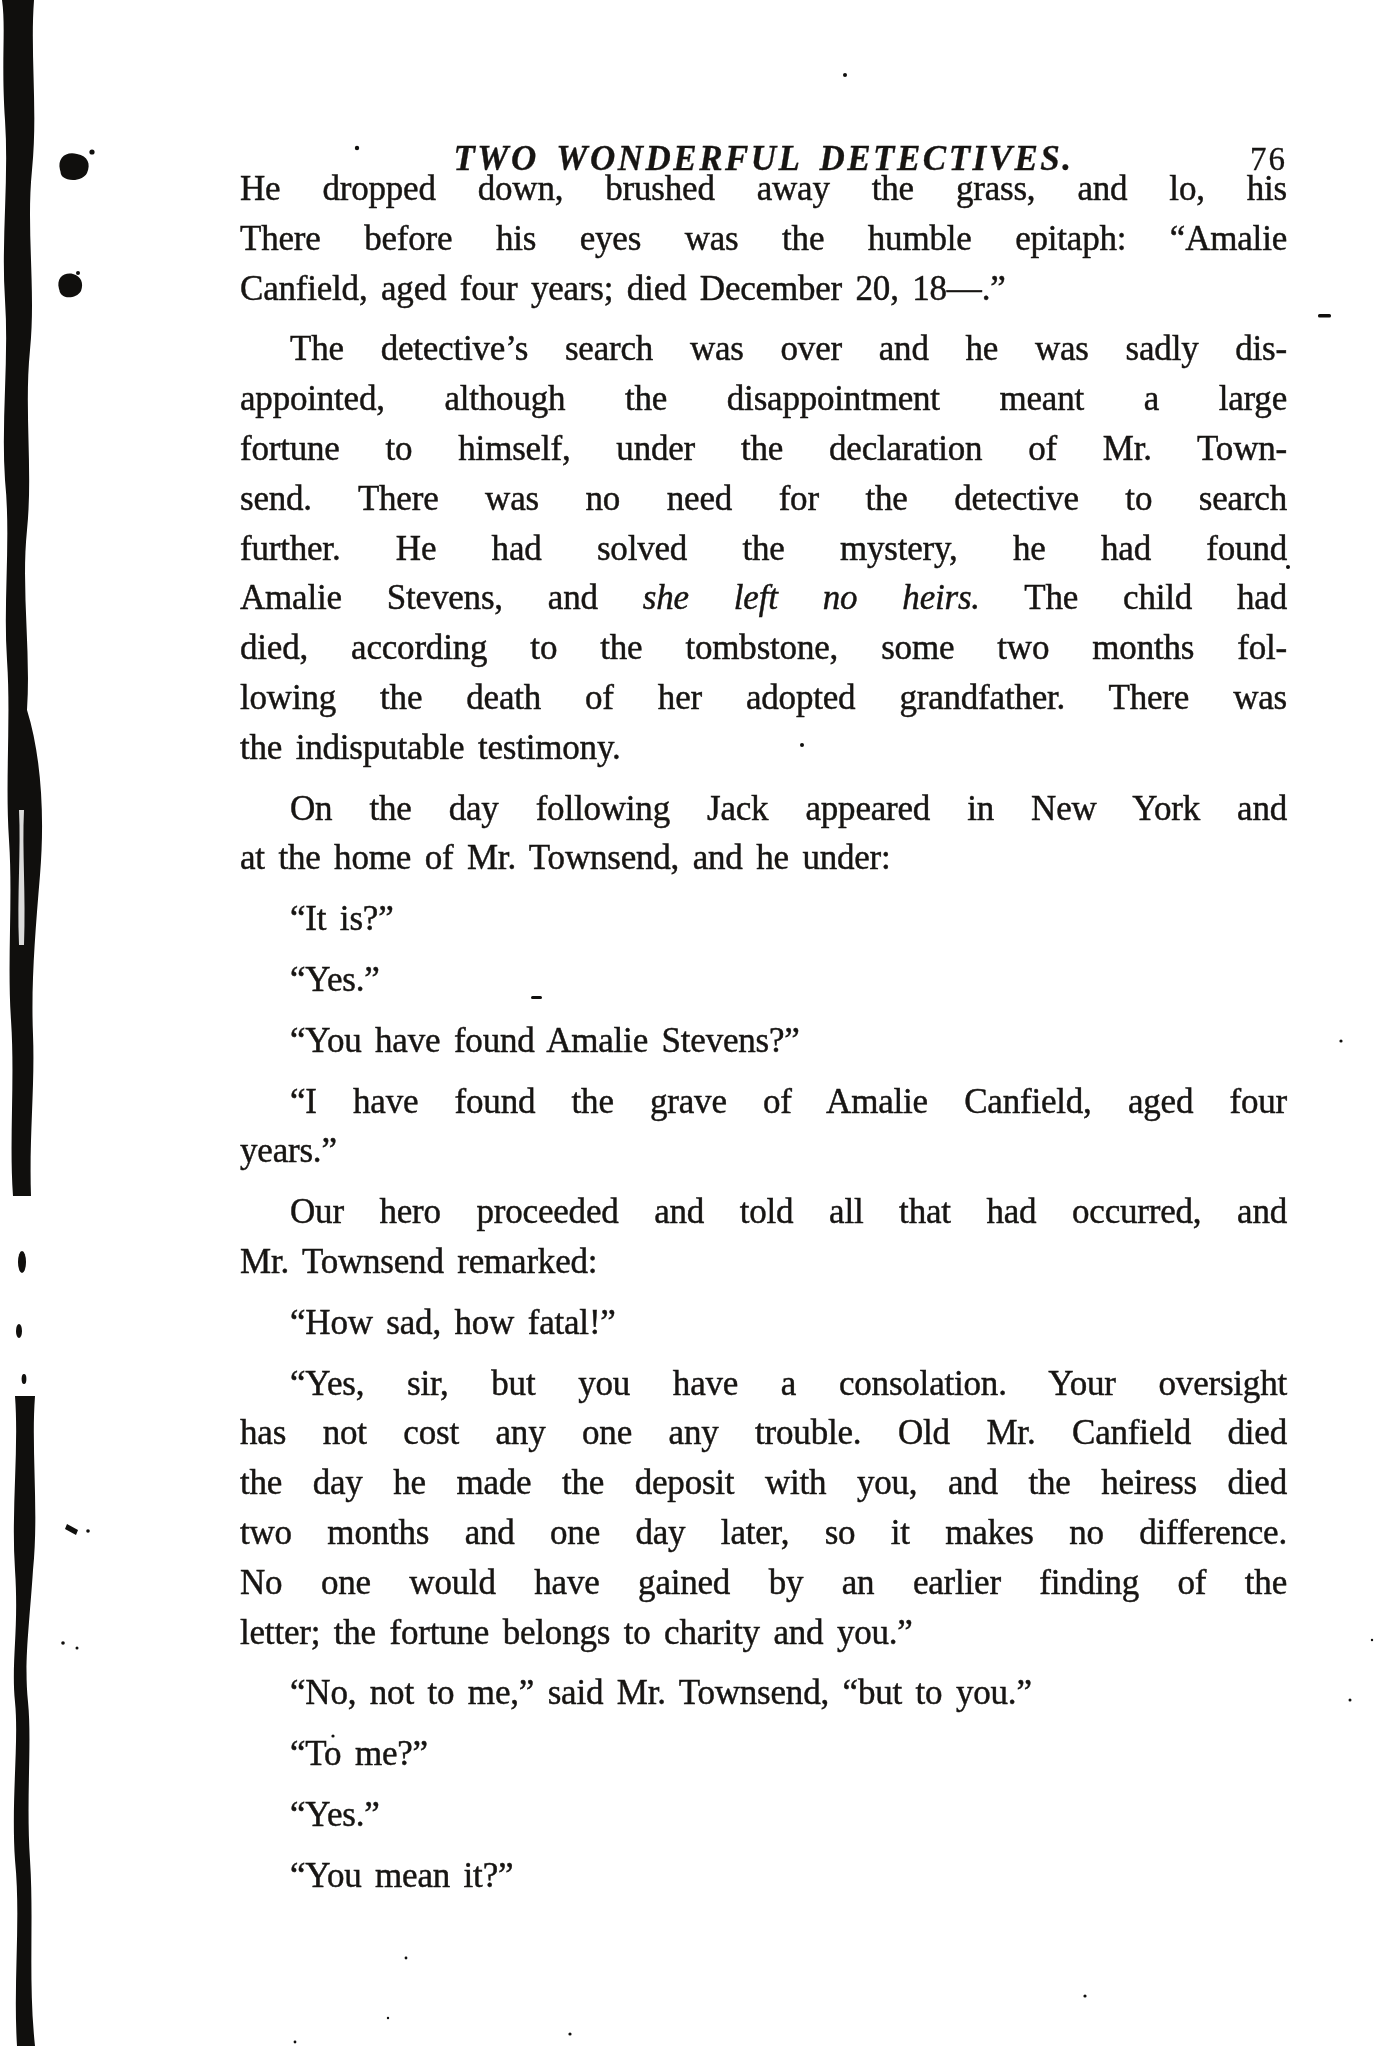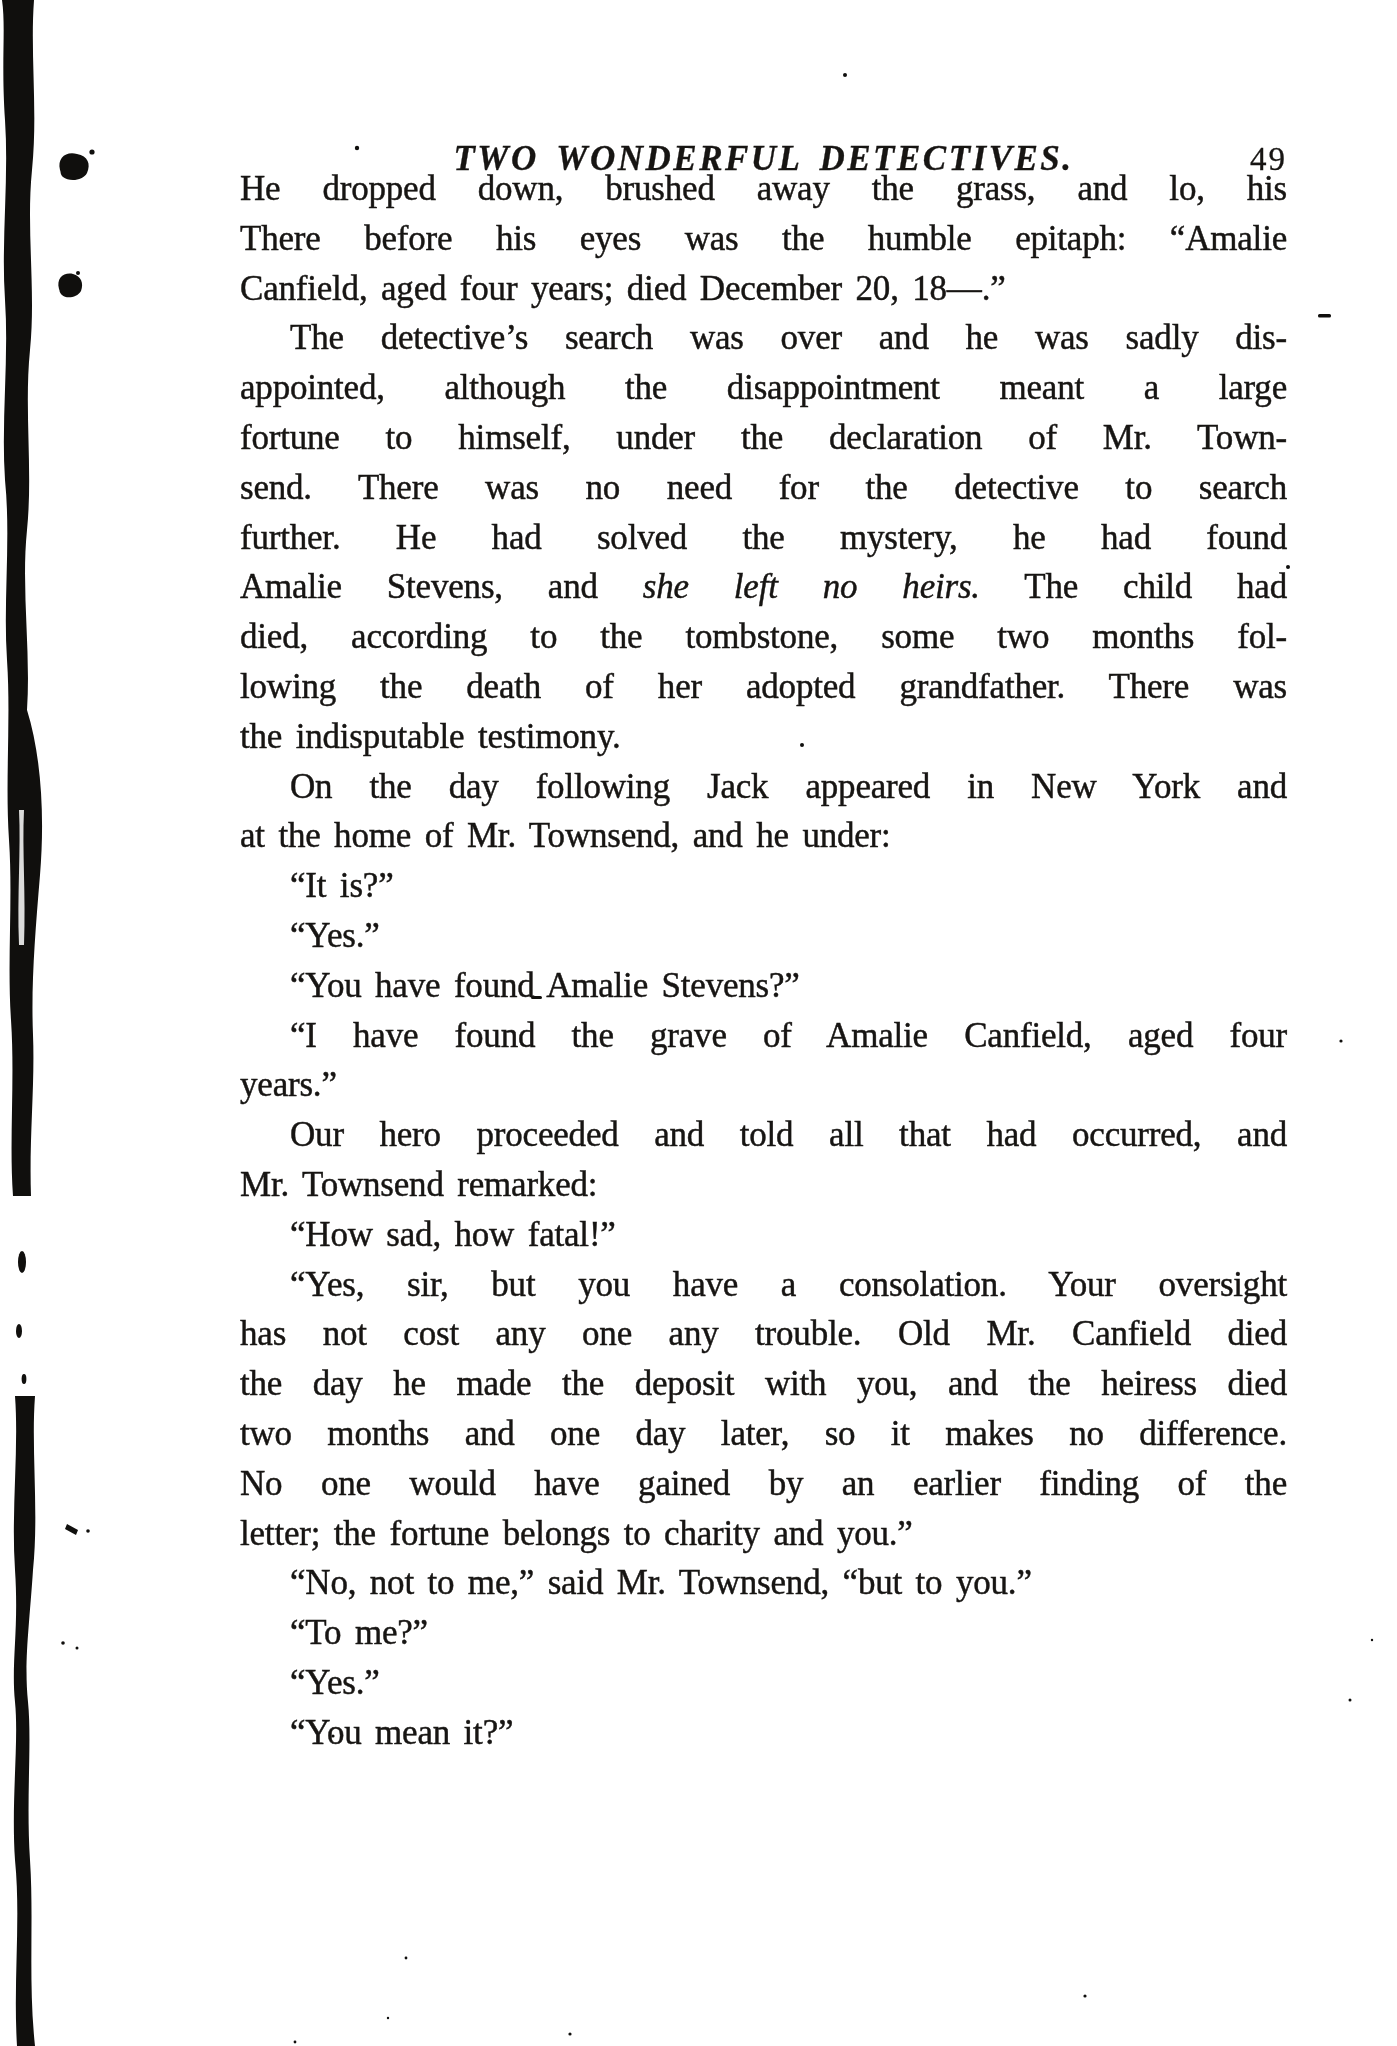--- a/index.html
+++ b/index.html
@@ -19,21 +19,21 @@
   .pagenum{
     position:absolute;right:0;top:5px;font-size:33px;letter-spacing:2px;
     -webkit-text-stroke:0.3px currentColor;
   }
   .text-block{position:absolute;left:240px;top:164px;width:1047px;}
   .line{
     height:49.8px;line-height:49.8px;font-size:35px;letter-spacing:-0.2px;
     -webkit-text-stroke:0.45px currentColor;text-align:left;white-space:normal;
   }
   .line.just{text-align:justify;text-align-last:justify;}
-  .line.ind{text-indent:50px;}
+  .line.ind{text-indent:50px;margin-top:11px;}
   .line:not(.just){word-spacing:5px;}
   .line i{font-style:italic;}
 </style>
 </head>
 <body>
 
 <div class="page">
 
   <svg class="artifacts" width="1397" height="2046" viewBox="0 0 1397 2046" xmlns="http://www.w3.org/2000/svg">
     <g fill="#100f0d">
@@ -78,21 +78,21 @@
       <circle cx="570" cy="2034" r="1.6"></circle>
       <circle cx="1085" cy="1996" r="1.6"></circle>
       <circle cx="406" cy="1958" r="1.4"></circle>
       <circle cx="295" cy="2042" r="1.4"></circle>
       <circle cx="388" cy="2018" r="1.2"></circle>
     </g>
   </svg>
 
   <div class="header">
     <span class="title">TWO WONDERFUL DETECTIVES.</span>
-    <span class="pagenum">49</span>
+    <span class="pagenum">76</span>
   </div>
 
   <div class="text-block">
       <div class="line just">He dropped down, brushed away the grass, and lo, his</div>
       <div class="line just">There before his eyes was the humble epitaph: “Amalie</div>
       <div class="line">Canfield, aged four years; died December 20, 18—.”</div>
       <div class="line ind just">The detective’s search was over and he was sadly dis-</div>
       <div class="line just">appointed, although the disappointment meant a large</div>
       <div class="line just">fortune to himself, under the declaration of Mr. Town-</div>
       <div class="line just">send.  There was no need for the detective to search</div>

